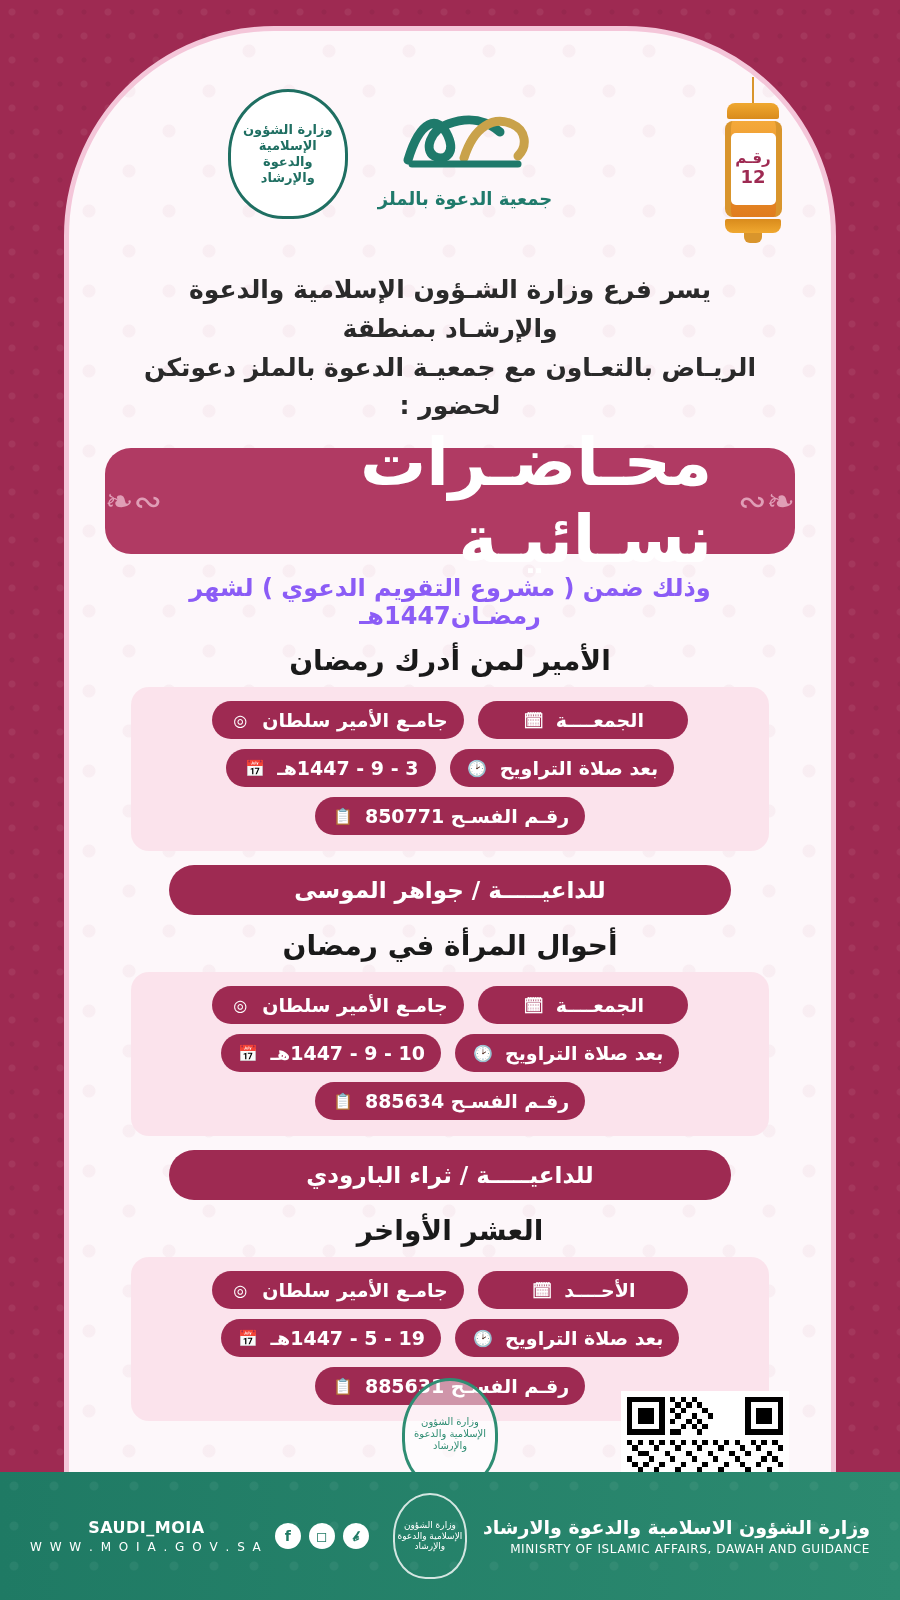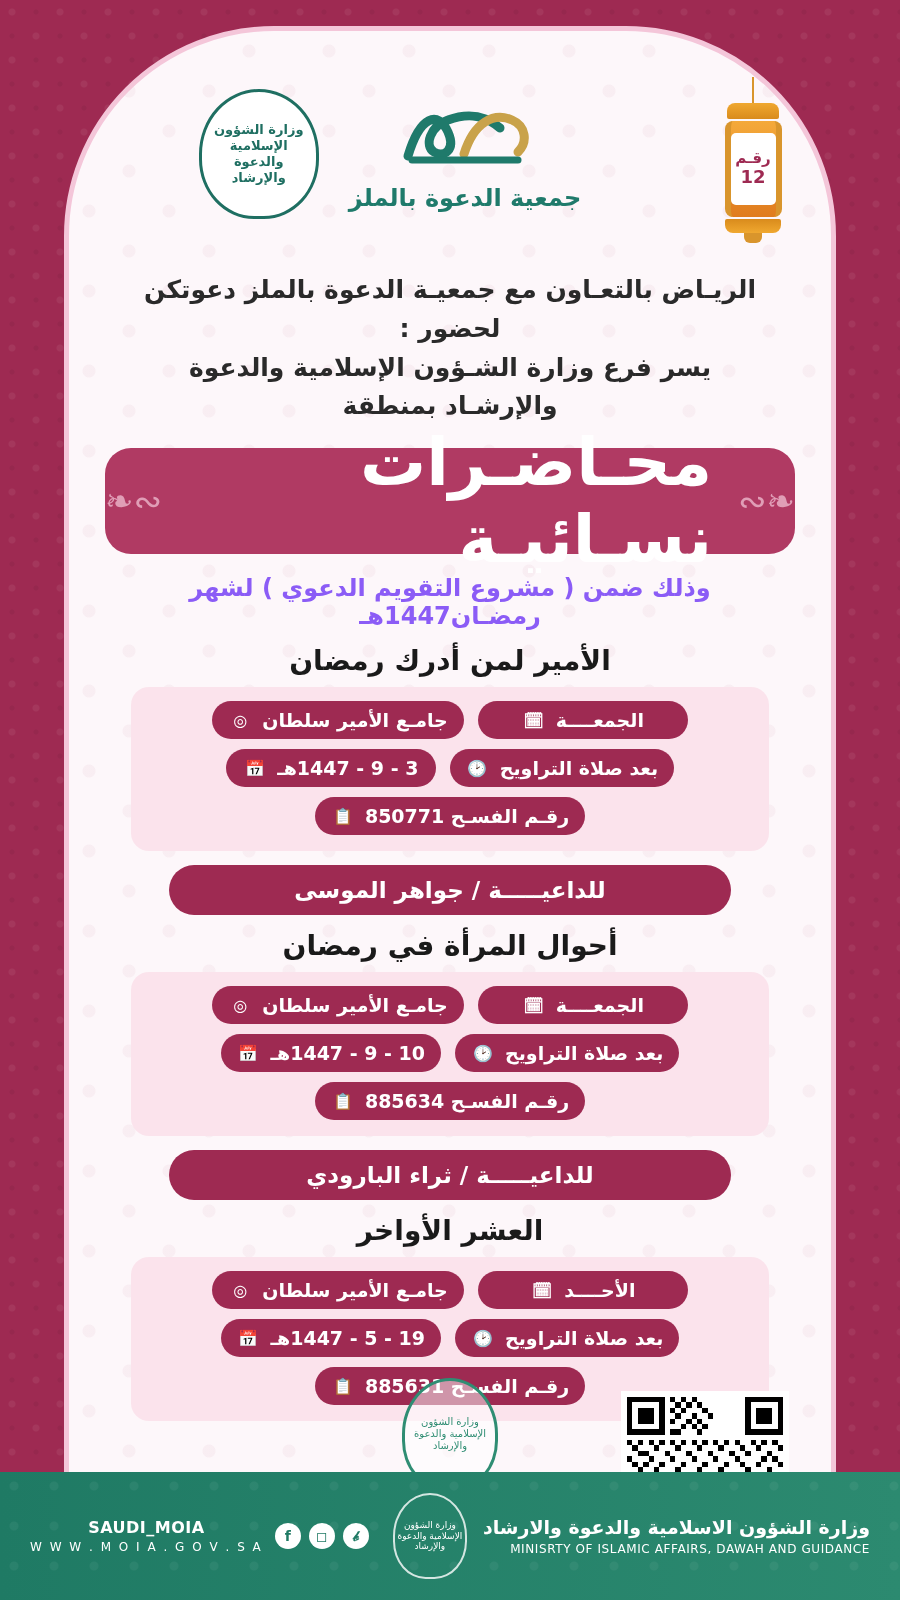--- a/index.html
+++ b/index.html
@@ -82,21 +82,21 @@
     border-radius: 2px 2px 8px 8px;
   }
   .lantern .foot { width: 18px; height: 10px; margin: 0 auto; background:#d9952c; border-radius: 0 0 6px 6px;}
 
   .logos {
     position: absolute; left: 0; right: 120px; top: 58px;
     display: flex; flex-direction: row-reverse; align-items: center; justify-content: center; gap: 30px;
   }
   .logo-dawah { text-align: center; }
   .logo-dawah .mark { font-size: 62px; color: #1f7a6b; line-height: 1; font-weight: bold; }
-  .logo-dawah .cap { font-size: 24px; color: #1f7a6b; font-weight: bold; margin-top: 6px; }
+  .logo-dawah .cap { font-size: 18px; color: #1f7a6b; font-weight: bold; margin-top: 6px; }
   .logo-moia {
     width: 120px; height: 130px;
     border: 3px solid #1f6f62; border-radius: 50% 50% 46% 46%;
     display: flex; align-items: center; justify-content: center;
     background: #ffffff; position: relative;
   }
   .logo-moia .emblem { font-size: 13px; color: #1f6f62; text-align: center; line-height: 1.25; padding: 0 8px; font-weight: bold;}
 
   
   .intro {
@@ -230,22 +230,22 @@
                 <path d="M74 58 C 84 26, 104 16, 122 24 C 136 30, 138 46, 128 56" fill="none" stroke="#c9a24a" stroke-width="9" stroke-linecap="round"></path>
                 <path d="M22 64 L 128 64" stroke="#1f7a6b" stroke-width="7" stroke-linecap="round"></path>
               </svg>
             </div>
             <div class="cap">جمعية الدعوة بالملز</div>
           </div>
         </div>
       </div>
 
       <div class="intro">
+        <div>يسر فرع وزارة الشـؤون الإسلامية والدعوة والإرشـاد بمنطقة</div>
         <div>الريـاض بالتعـاون مع جمعيـة الدعوة بالملز دعوتكن لحضور :</div>
-        <div>يسر فرع وزارة الشـؤون الإسلامية والدعوة والإرشـاد بمنطقة</div>
       </div>
 
       <div class="title-band">
         <span class="swirl">❧∾</span>
         <span class="txt">محـاضـرات نسـائيـة</span>
         <span class="swirl">∾❧</span>
       </div>
 
       <div class="subtitle">وذلك ضمن ( مشروع التقويم الدعوي ) لشهر رمضـان1447هـ</div>
 

